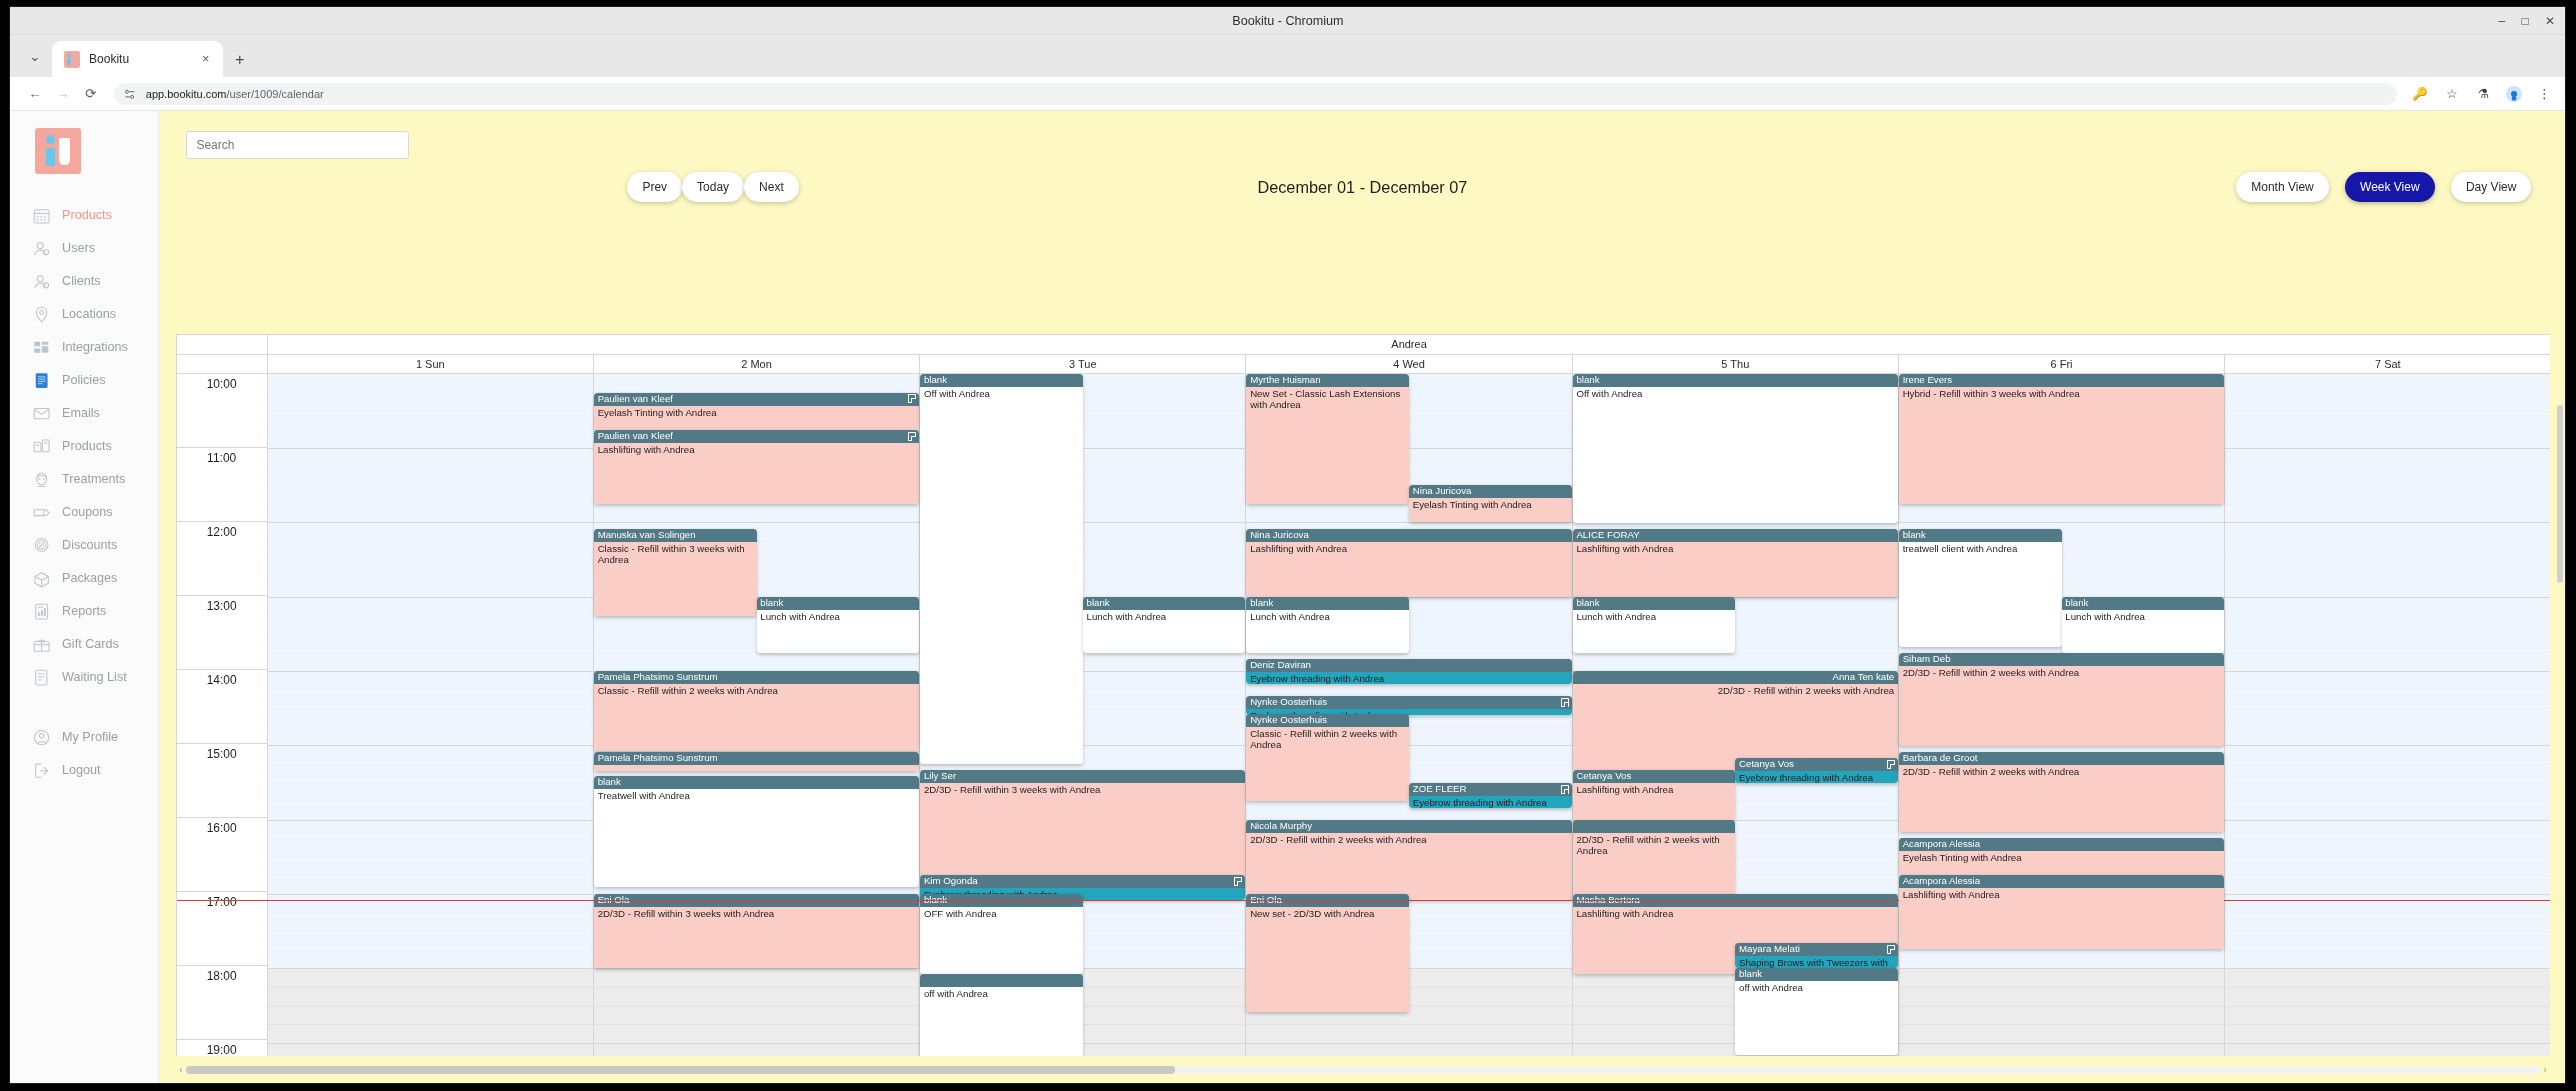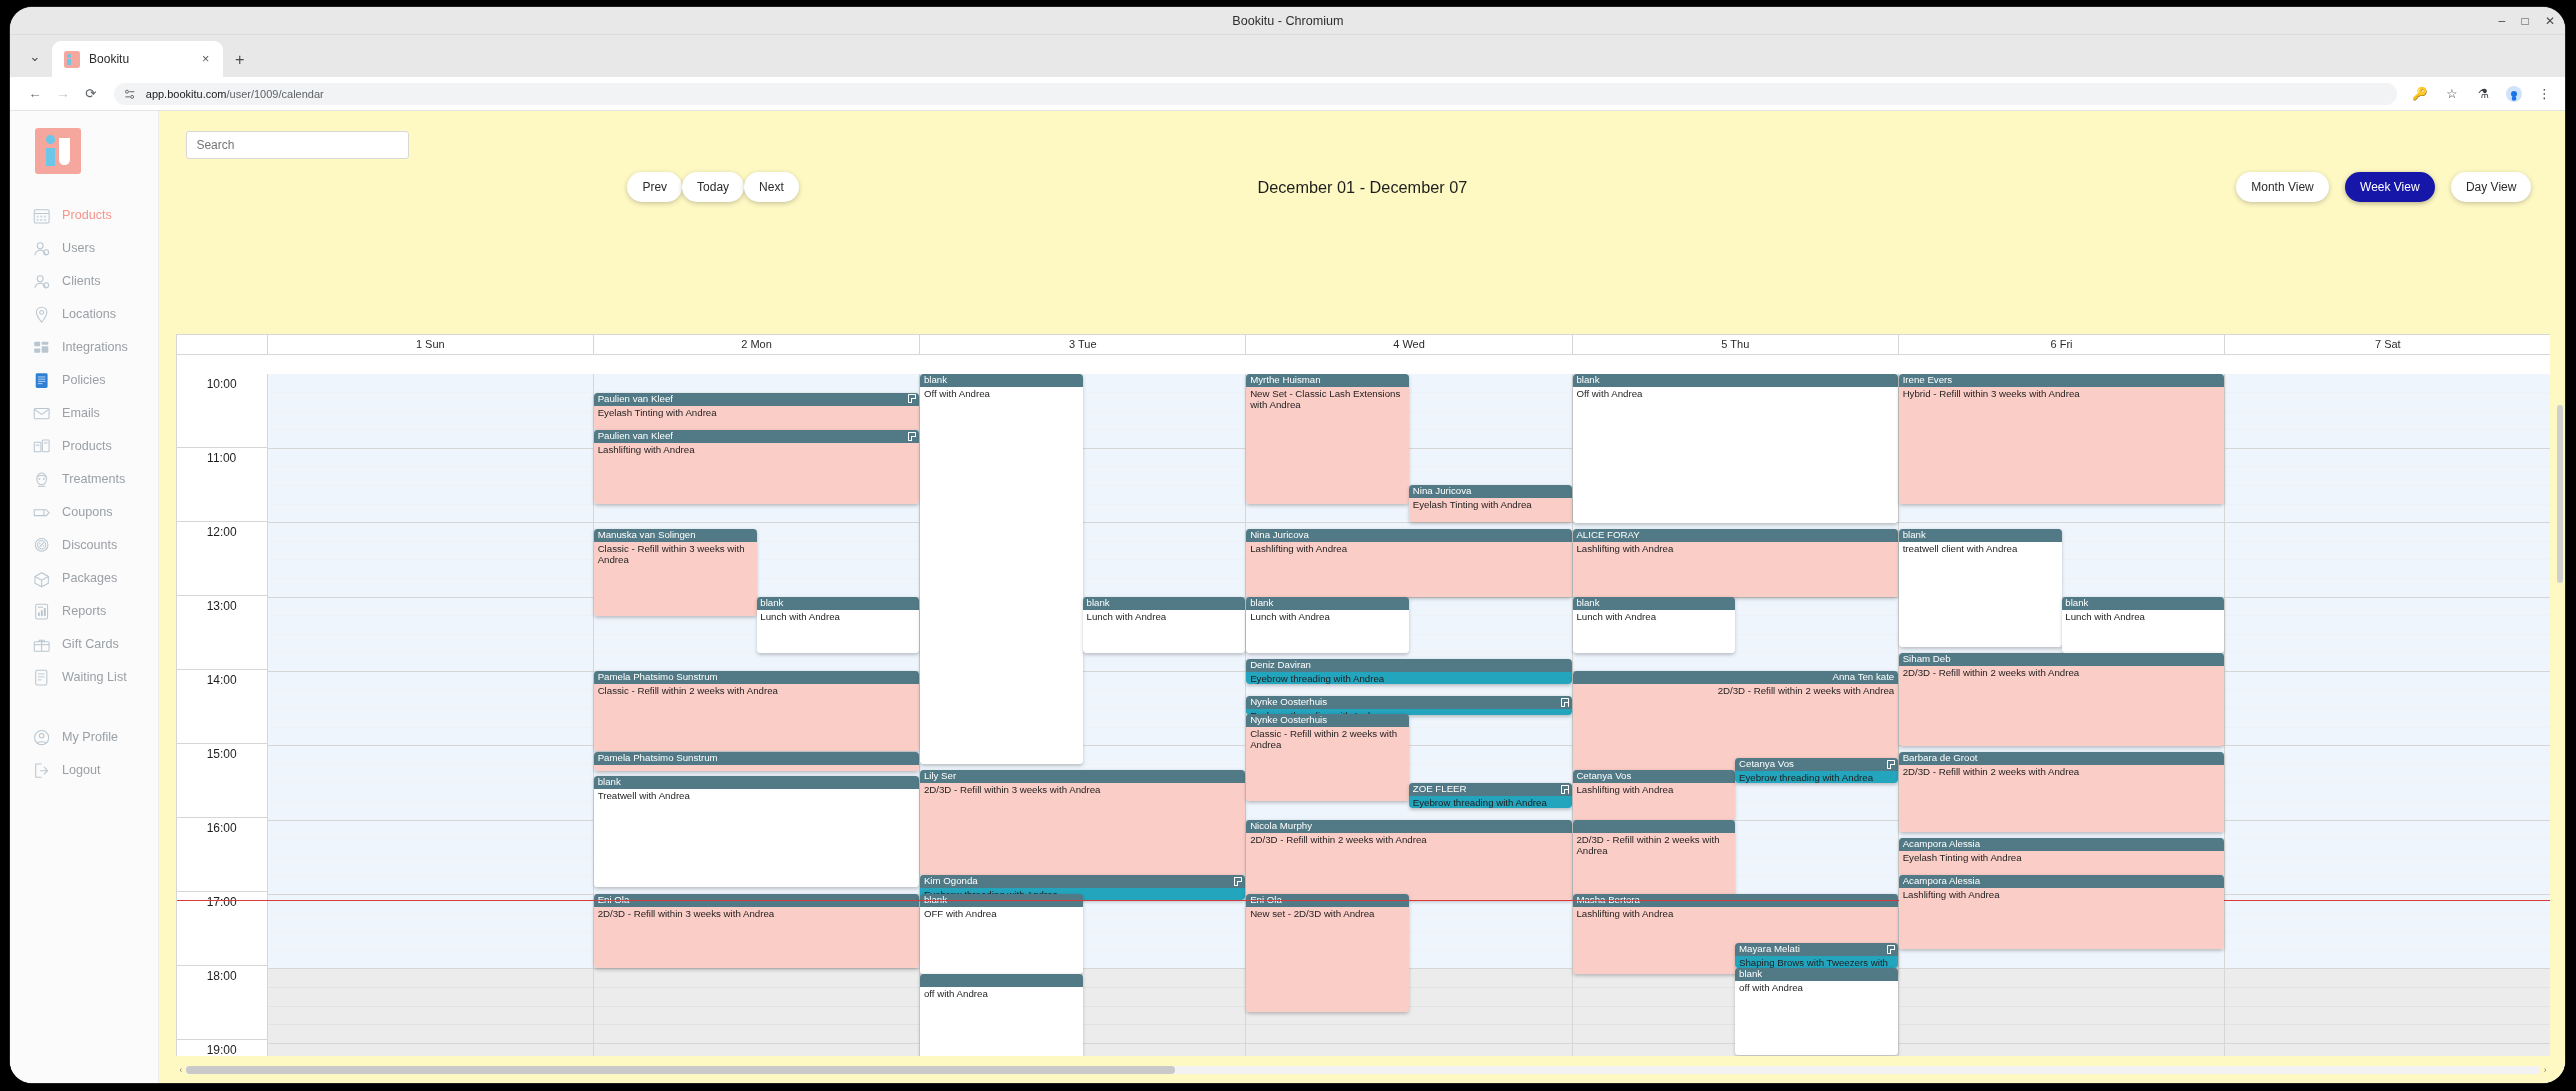--- a/index.html
+++ b/index.html
@@ -1,20 +1,20 @@
 <!DOCTYPE html>
 <html style="font-size:12px"><head>
 <meta charset="utf-8">
 <style>
   * { box-sizing: border-box; margin:0; padding:0; }
   html,body { width:2576px; height:1091px; background:#000; font-family:"Liberation Sans", sans-serif; }
 
   
   #os-window { position:absolute; left:10.4px; top:7.4px; width:2555px; height:1076px;
-               background:#ffffff; border-radius:22px; overflow:hidden;
+               background:#ffffff; border-radius:0; overflow:hidden;
                box-shadow:0 0 0 0.7px #2b2b2b; }
   #titlebar { height:28px; background:#e8e8e8; border-bottom:0.7px solid #dcdcdc;
               display:flex; align-items:center; justify-content:center; position:relative; }
   #titlebar .title { font-size:12.6px; color:#2e2e2e; }
   #win-btns { position:absolute; right:10.4px; top:0; height:28px; display:flex; align-items:center; gap:16.3px; }
   #win-btns span { font-size:12px; color:#4a4a4a; line-height:1; cursor:default; }
 
   
   #tabstrip { height:42px; background:#e8e8e8; display:flex; align-items:flex-end; padding-left:7.4px; }
   #tab-list-chevron { width:34px; height:42px; display:flex; align-items:center; justify-content:center;
@@ -403,20 +403,24 @@
         </div>
         <div id="range-title">December 01 - December 07</div>
         <div id="viewgroup">
           <div class="pill">Month View</div>
           <div class="pill primary">Week View</div>
           <div class="pill">Day View</div>
         </div>
       </div>
 
       <div id="calendar">
+        <div id="resource-row">
+          <div class="gutter"></div>
+          <div class="resource-name">Andrea</div>
+        </div>
         <div id="dayhdr-row">
           <div class="gutter"></div>
         <div class="dayhdr">1 Sun</div>
             <div class="dayhdr">2 Mon</div>
             <div class="dayhdr">3 Tue</div>
             <div class="dayhdr">4 Wed</div>
             <div class="dayhdr">5 Thu</div>
             <div class="dayhdr">6 Fri</div>
             <div class="dayhdr">7 Sat</div>
           </div>

